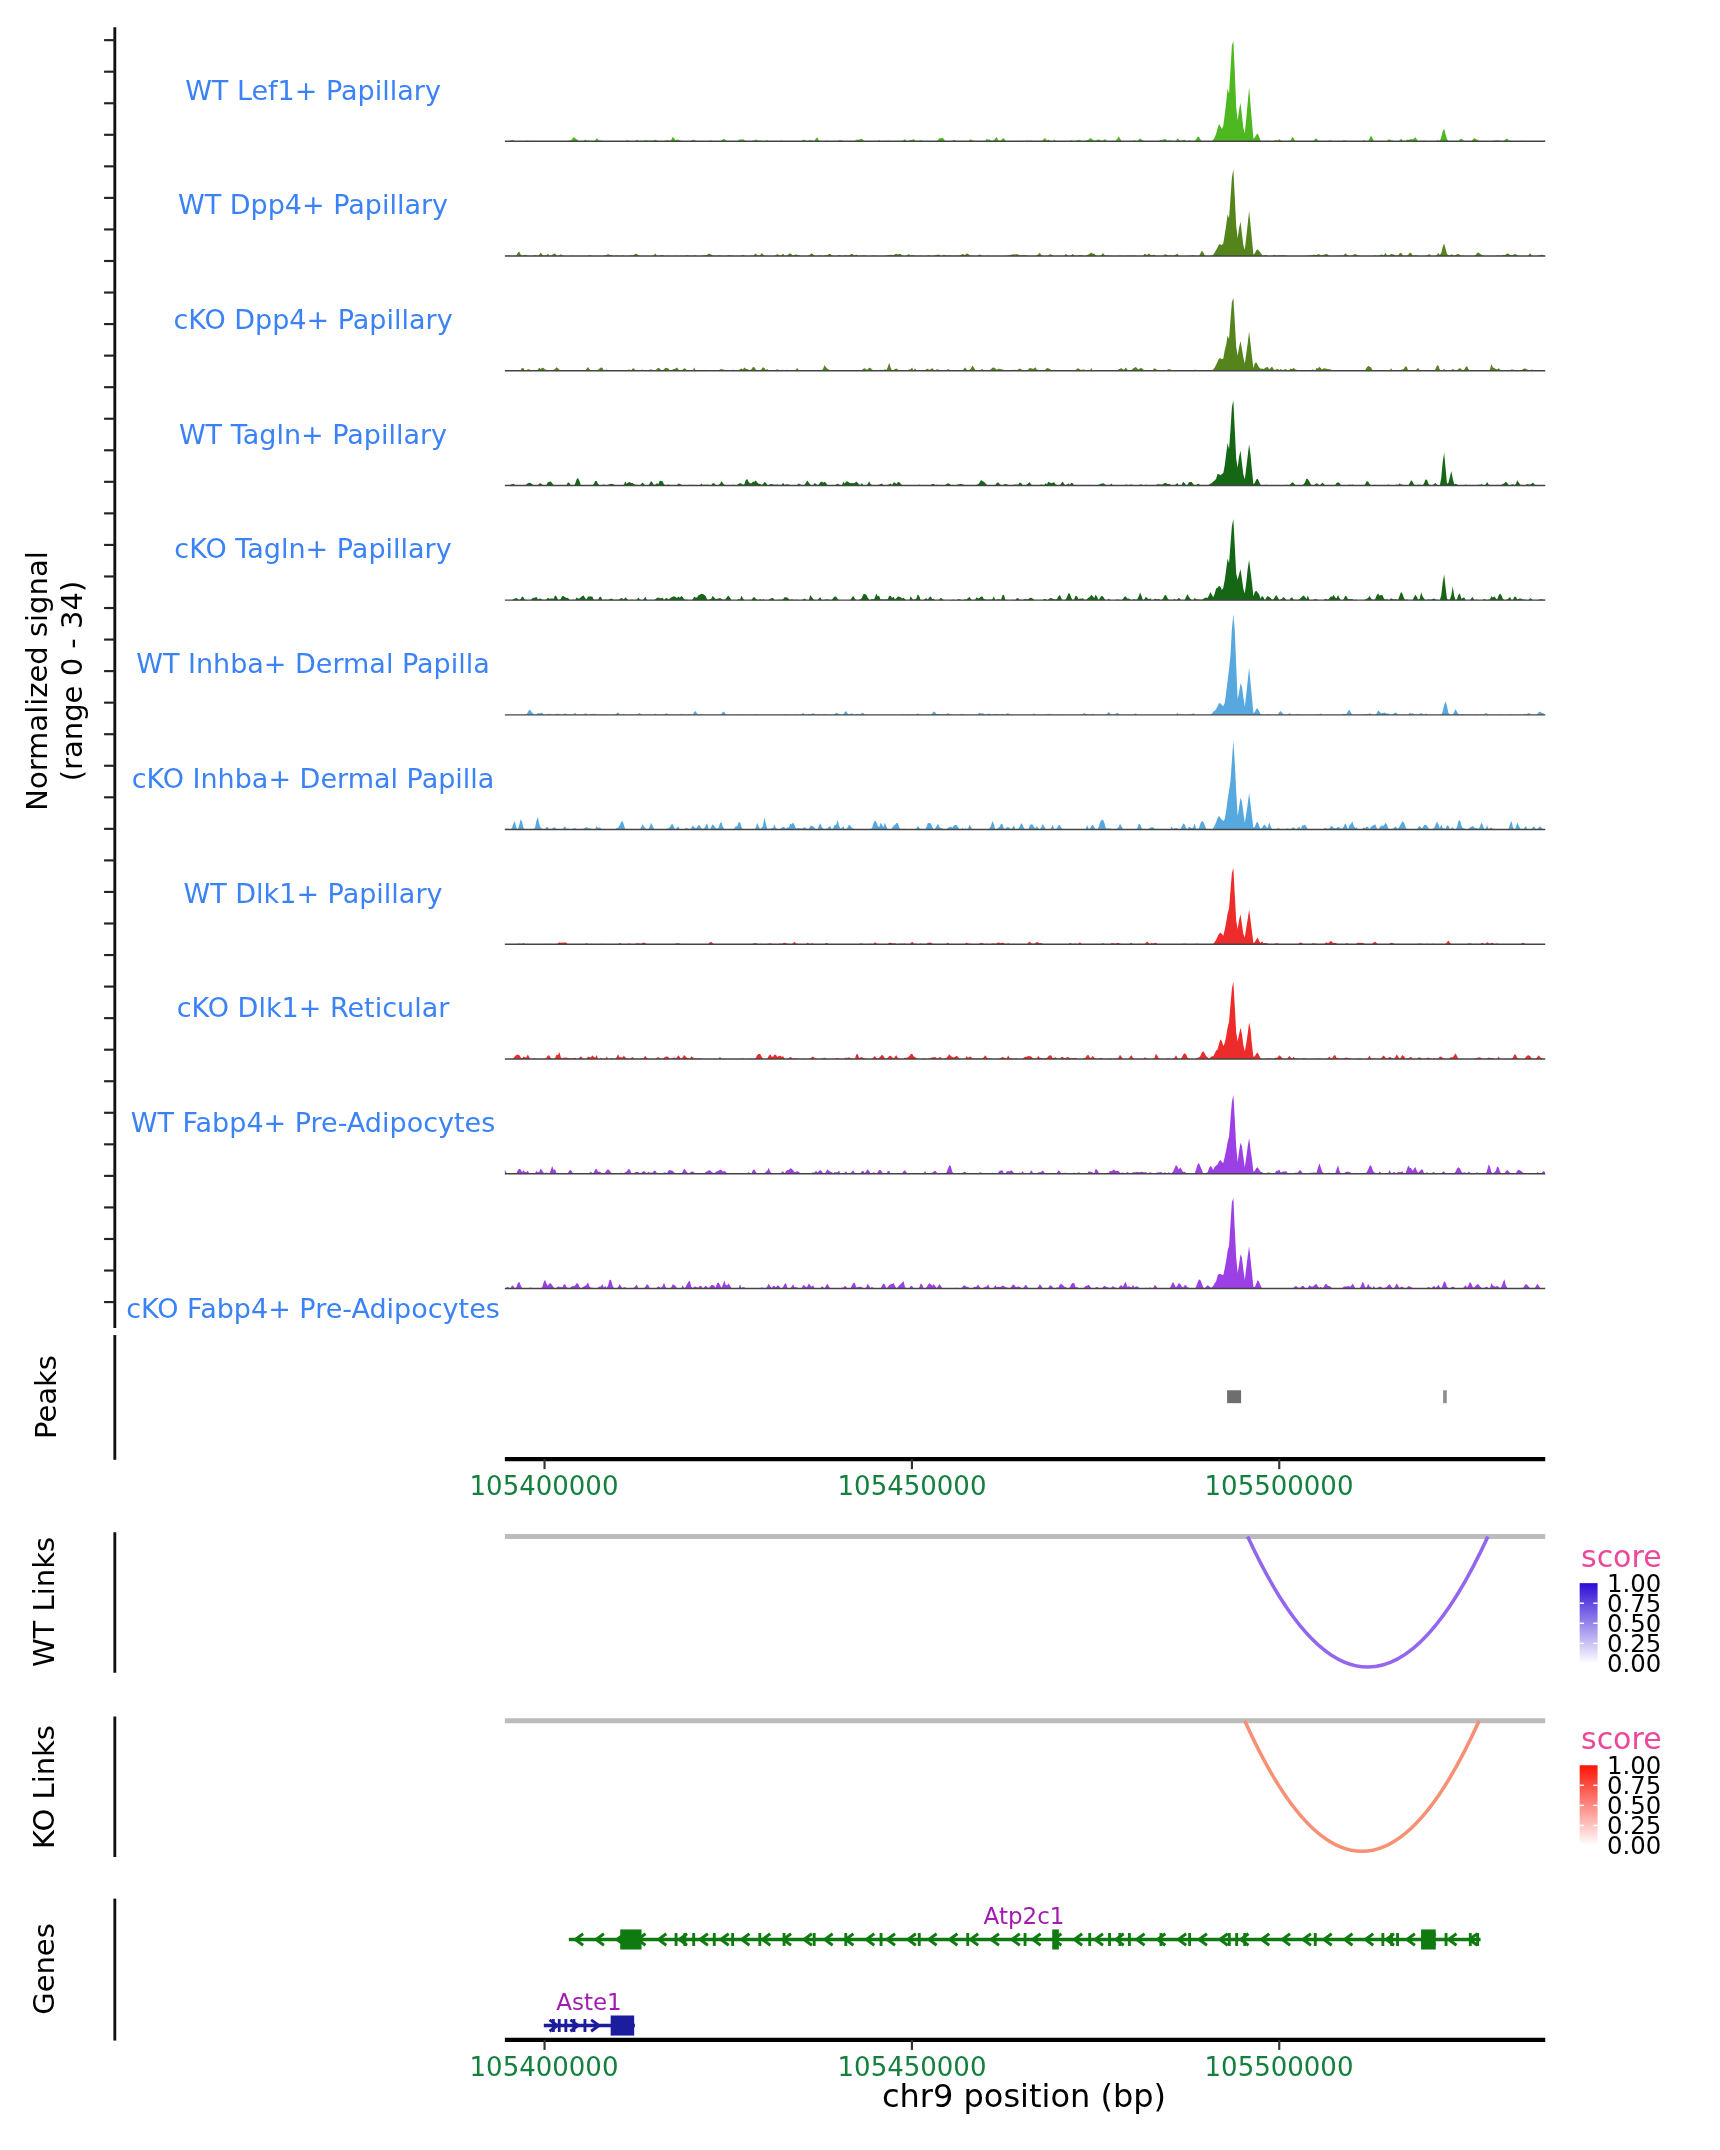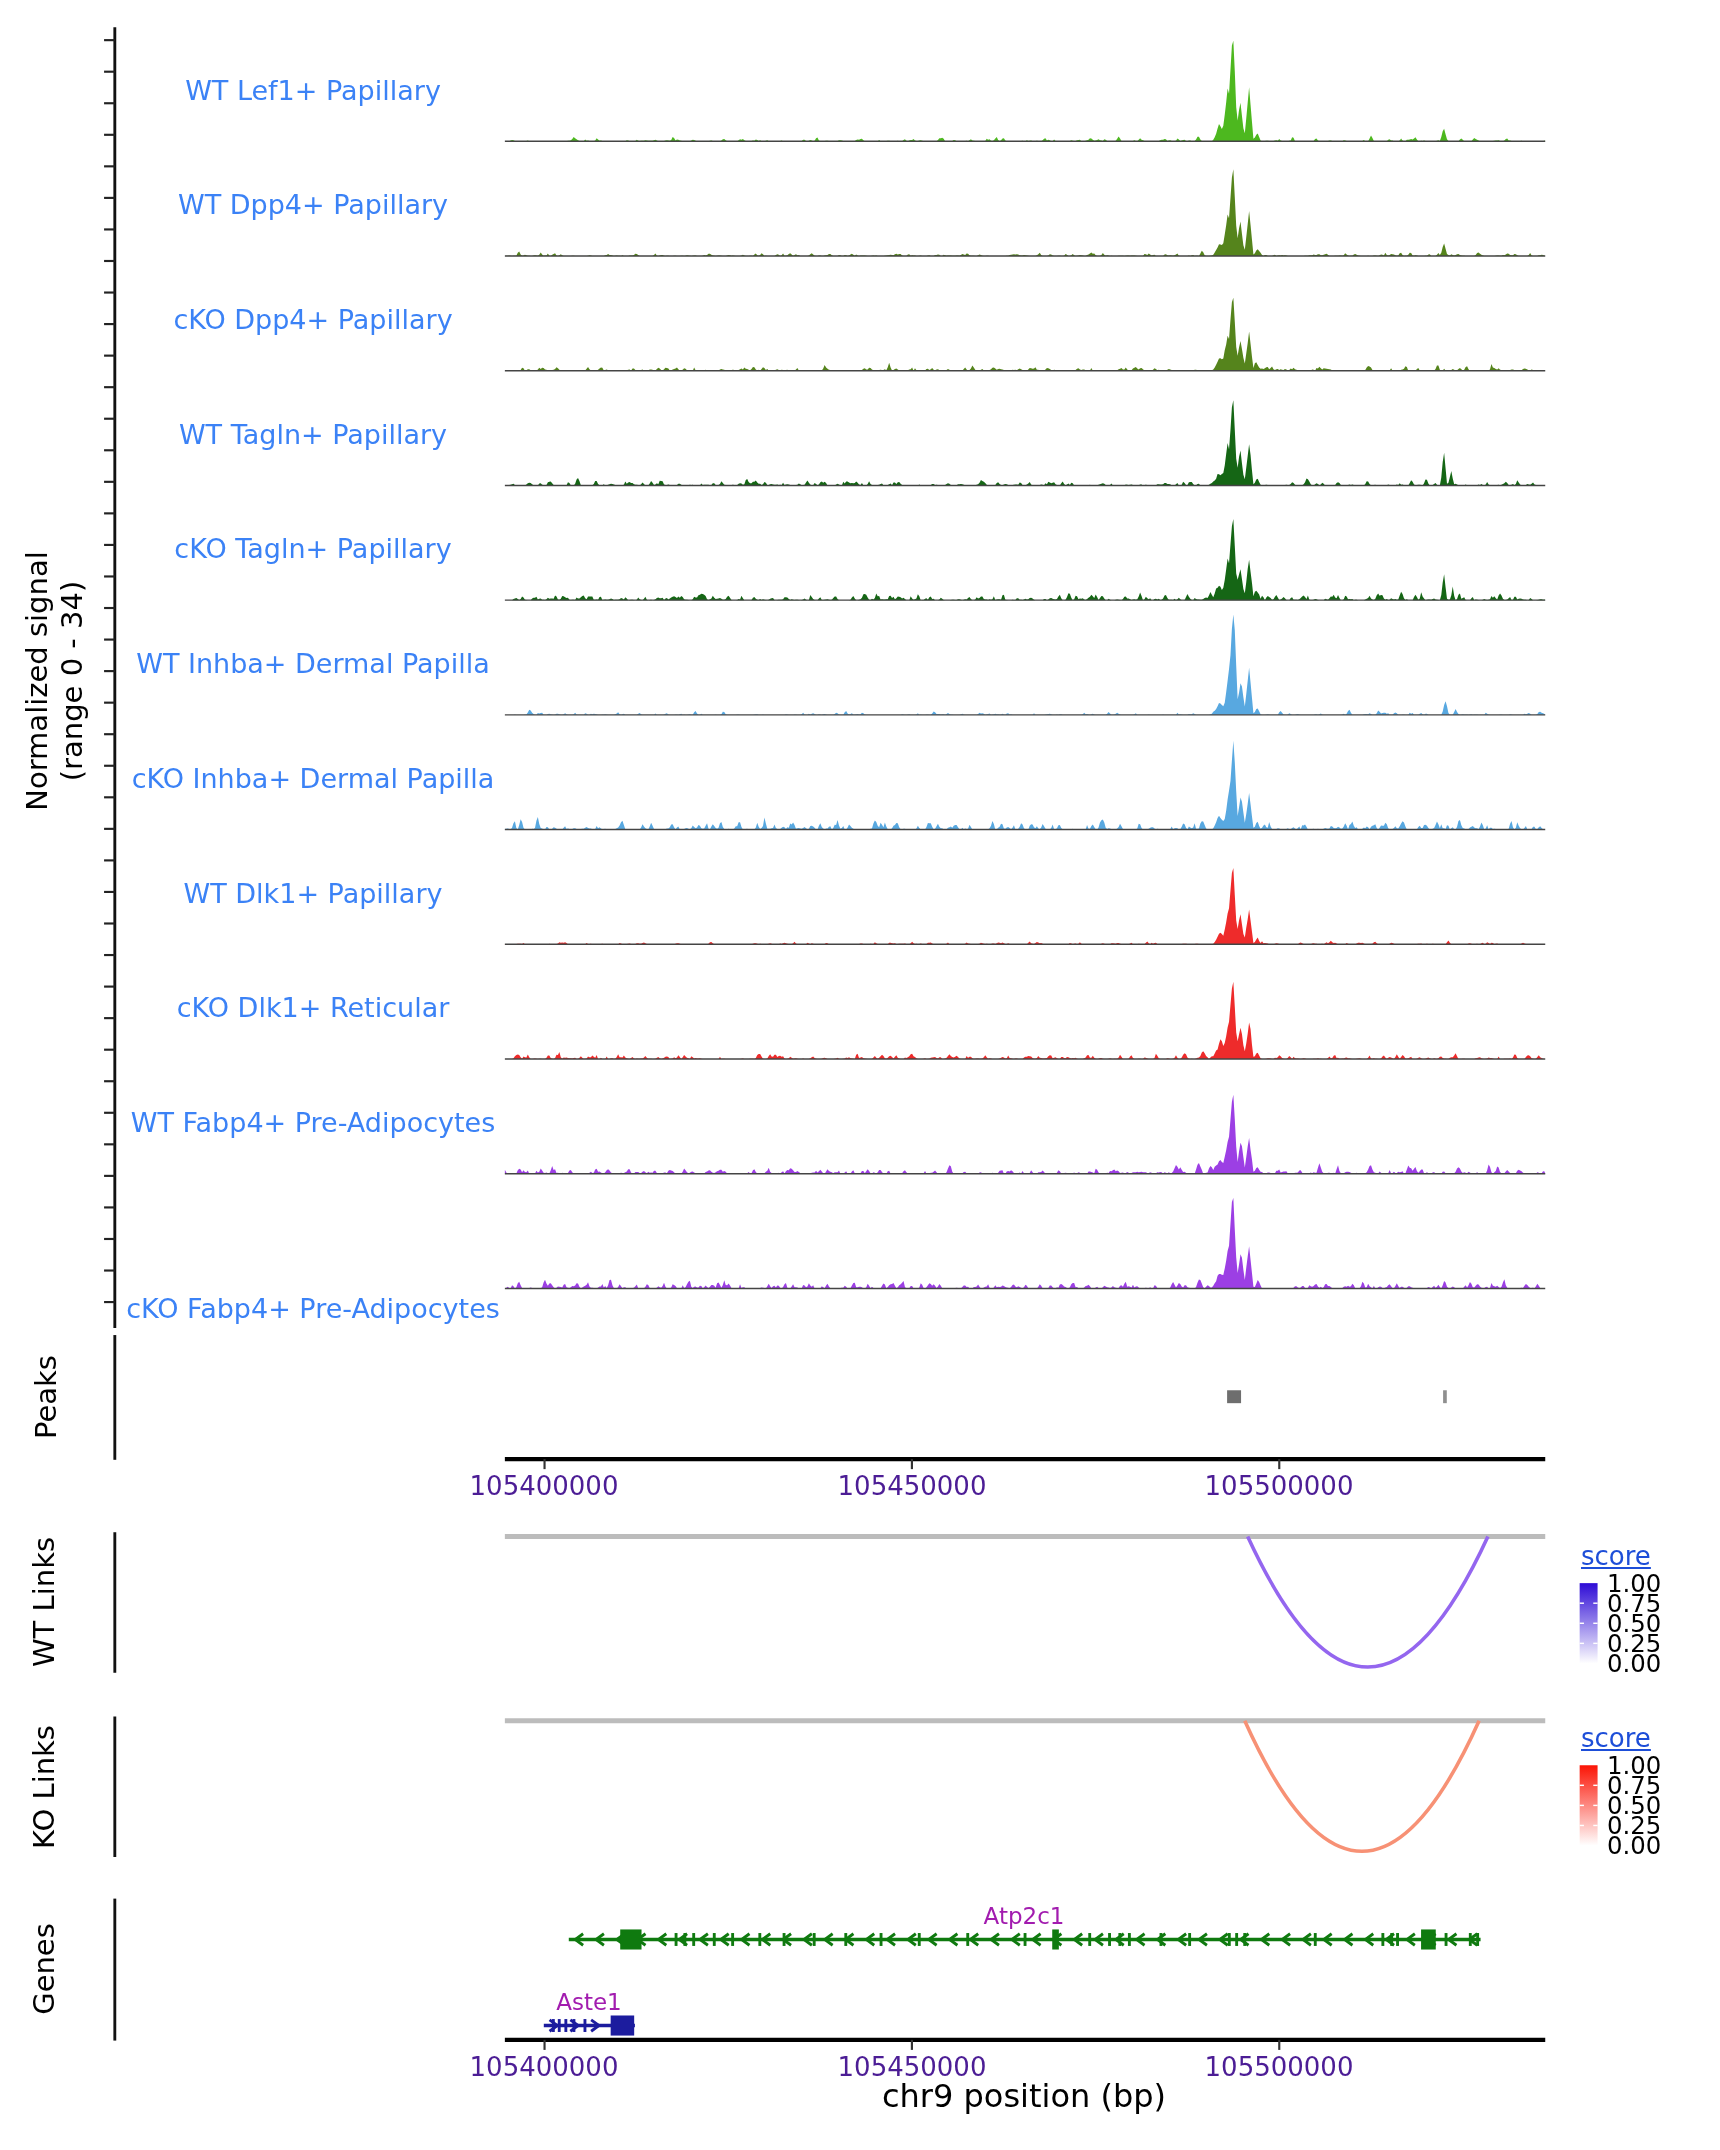--- a/index.html
+++ b/index.html
@@ -5,23 +5,23 @@
   html,body{margin:0;padding:0;background:#fff;}
   #page{position:relative;width:1721px;height:2151px;background:#fff;
         font-family:"DejaVu Sans","Liberation Sans",sans-serif;overflow:hidden;}
   #gfx{position:absolute;left:0;top:0;}
   #overlay{position:absolute;left:0;top:0;width:1721px;height:2151px;pointer-events:none;}
   .lbl{position:absolute;white-space:nowrap;transform:translate(-50%,-50%);color:#1a1a1a;}
   .rot{transform:translate(-50%,-50%) rotate(-90deg);}
   .track-label{font-size:27px;color:#3b82f6;}
   .section-label{font-size:29px;color:#000;}
   .yaxis-label{font-size:29px;color:#000;}
-  .xtick{font-size:26px;color:#4c1d95;}
+  .xtick{font-size:26px;color:#15803d;}
   .xaxis-title{font-size:32px;color:#000;}
-  .score-title{font-size:26px;color:#1d4ed8;transform:translate(0,-50%);text-decoration:underline;}
+  .score-title{font-size:30px;color:#ec4899;transform:translate(0,-50%);}
   .score-tick{font-size:24.4px;color:#000;transform:translate(0,-50%);}
   .gene-label{font-size:23px;color:#a21caf;}
 </style>
 </head>
 <body>
 <div id="page">
 
 <svg id="gfx" width="1721" height="2151" viewBox="0 0 2400 3000">
   <defs>
     <linearGradient id="gradWT" x1="0" y1="0" x2="0" y2="1">

